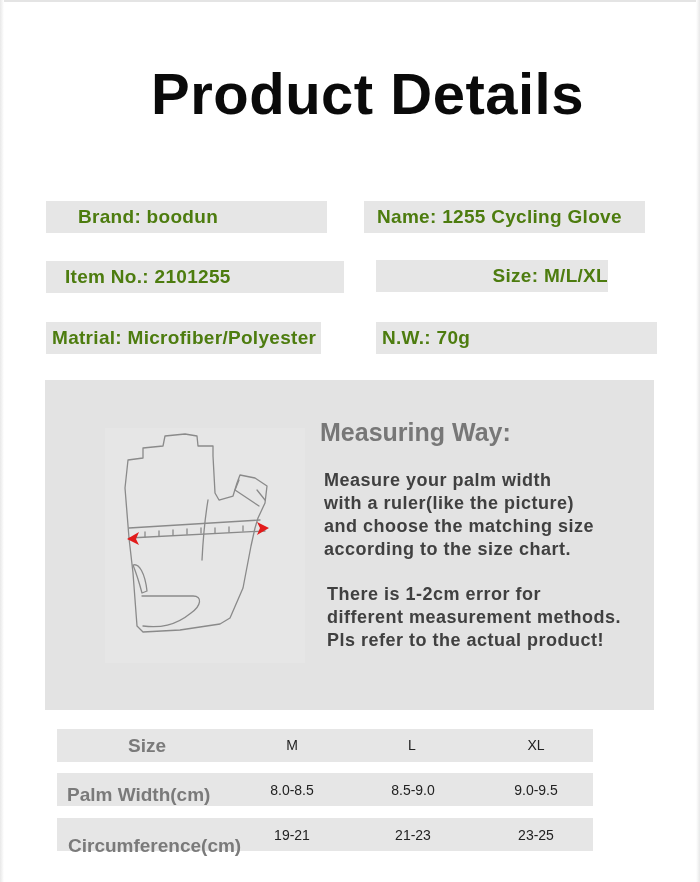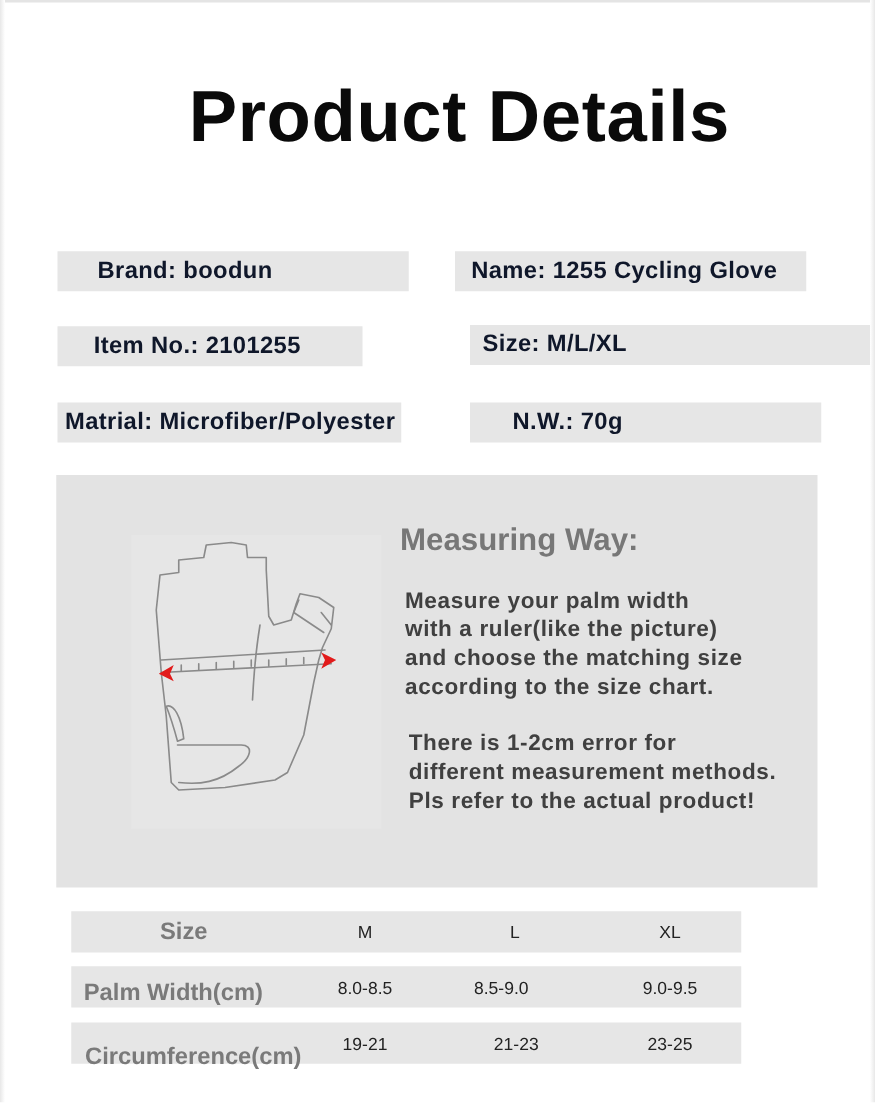--- a/index.html
+++ b/index.html
@@ -8,21 +8,21 @@
     font-family: "Liberation Sans", sans-serif;
   }
   .edge-top { position: absolute; left: 0; top: 0; width: 700px; height: 2px; background: #e4e4e4; }
   .edge-left { position: absolute; left: 0; top: 0; width: 4px; height: 882px; background: linear-gradient(to right, #e8e8e8, #ffffff); }
   .edge-right { position: absolute; right: 0; top: 0; width: 4px; height: 882px; background: linear-gradient(to left, #e8e8e8, #ffffff); }
   .title {
     position: absolute; left: 0; top: 60px; width: 735px; text-align: center;
     font-size: 58px; font-weight: bold; color: #0a0a0a; letter-spacing: 0.5px;
   }
   .spec {
-    position: absolute; height: 32px; background: #e6e6e6; color: #0f172a;
+    position: absolute; height: 32px; background: #e6e6e6; color: #4d7c0f;
     font-size: 19px; font-weight: bold; line-height: 32px; white-space: nowrap; overflow: hidden;
     letter-spacing: 0.3px;
   }
   .measure-panel {
     position: absolute; left: 45px; top: 380px; width: 609px; height: 330px; background: #e3e3e3;
   }
   .glove-box { position: absolute; left: 60px; top: 48px; width: 200px; height: 235px; background: #e6e6e6; }
   .mw-title { position: absolute; left: 275px; top: 38px; font-size: 25px; font-weight: bold; color: #777777; }
   .mw-text { position: absolute; font-size: 18px; font-weight: bold; color: #404040; line-height: 23px; letter-spacing: 0.5px; }
   .row {
@@ -35,24 +35,24 @@
 <body>
 
 <div class="edge-top"></div>
 <div class="edge-left"></div>
 <div class="edge-right"></div>
 
 <div class="title">Product Details</div>
 
 <div class="spec" style="left:46px; top:201px; width:281px; padding-left:32px; box-sizing:border-box;">Brand: boodun</div>
 <div class="spec" style="left:364px; top:201px; width:281px; padding-left:13px; box-sizing:border-box;">Name: 1255 Cycling Glove</div>
-<div class="spec" style="left:46px; top:261px; width:244px; padding-left:29px; box-sizing:border-box; top:261px;">Item No.: 2101255</div>
-<div class="spec" style="left:376px; top:260px; width:320px; padding-left:10px; box-sizing:border-box;">Size: M/L/XL</div>
+<div class="spec" style="left:46px; top:261px; width:298px; padding-left:19px; box-sizing:border-box; top:261px;">Item No.: 2101255</div>
+<div class="spec" style="left:376px; top:260px; width:232px; padding-left:10px; box-sizing:border-box;text-align:right;">Size: M/L/XL</div>
 <div class="spec" style="left:46px; top:322px; width:275px; padding-left:6px; box-sizing:border-box;">Matrial: Microfiber/Polyester</div>
-<div class="spec" style="left:376px; top:322px; width:281px; padding-left:34px; box-sizing:border-box;">N.W.: 70g</div>
+<div class="spec" style="left:376px; top:322px; width:281px; padding-left:6px; box-sizing:border-box;">N.W.: 70g</div>
 
 <div class="measure-panel">
   <div class="glove-box">
     <svg width="200" height="235" viewBox="0 0 200 235">
       <g fill="none" stroke="#8a8a8a" stroke-width="1.3" stroke-linejoin="round" stroke-linecap="round">
 
         <path d="M32 198 L28 145 L24 110 L20 60 L23 32 L38 30 L38 20 L58 18 L60 8 L80 6 L92 8 L93 18 L108 18 L108 28 L110 65 L114 72 L128 68 L132 55 L135 47 L150 50 L162 58 L160 75 L153 90 L150 100 L146 118 L138 160 L125 190 L115 196 L75 202 L38 204 L32 198 Z"></path>
 
         <path d="M134 52 L130 62 L145 72 L154 78"></path>
         <path d="M152 62 L160 72"></path>
@@ -89,21 +89,21 @@
 <div class="row" style="top:729px;">
   <div class="row-label" style="left:71px; top:6px;">Size</div>
   <div class="cell" style="left:195px; top:8px;">M</div>
   <div class="cell" style="left:315px; top:8px;">L</div>
   <div class="cell" style="left:439px; top:8px;">XL</div>
 </div>
 
 <div class="row" style="top:773px;">
   <div class="row-label" style="left:10px; top:11px;">Palm Width(cm)</div>
   <div class="cell" style="left:195px; top:9px;">8.0-8.5</div>
-  <div class="cell" style="left:304px; top:9px;">8.5-9.0</div>
+  <div class="cell" style="left:316px; top:9px;">8.5-9.0</div>
   <div class="cell" style="left:439px; top:9px;">9.0-9.5</div>
 </div>
 
 <div class="row" style="top:818px;">
   <div class="row-label" style="left:11px; top:17px;">Circumference(cm)</div>
   <div class="cell" style="left:195px; top:9px;">19-21</div>
   <div class="cell" style="left:316px; top:9px;">21-23</div>
   <div class="cell" style="left:439px; top:9px;">23-25</div>
 </div>
 

